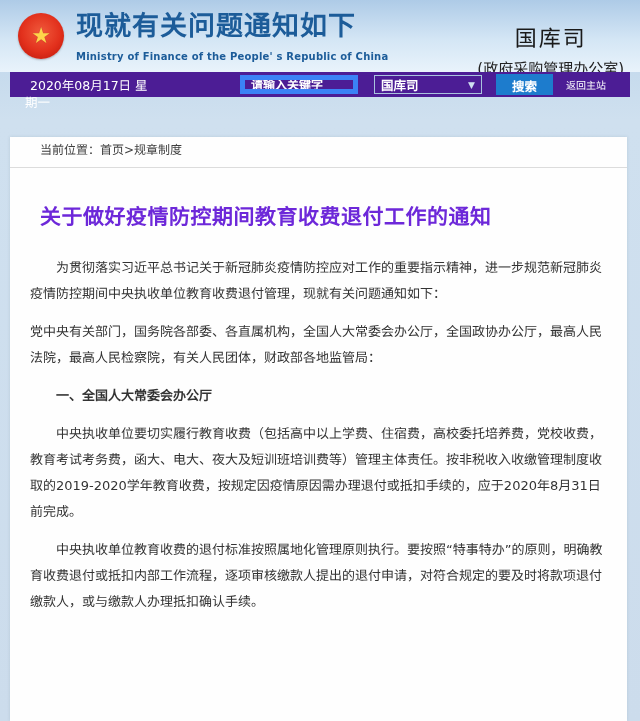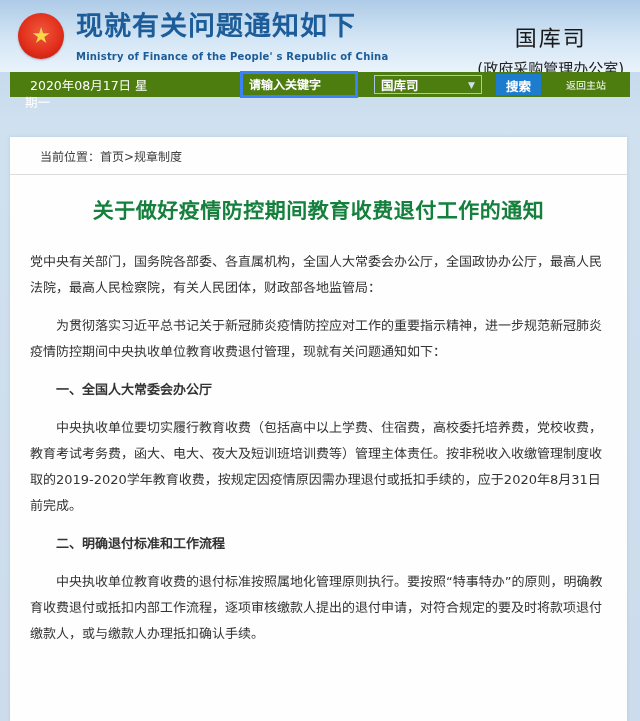--- a/index.html
+++ b/index.html
@@ -24,54 +24,54 @@
   }
   .emblem .star { color:#ffd54a; font-size:22px; line-height:1; text-shadow:0 0 1px #a33; }
   .brand { margin-left:12px; }
   .brand-cn { font-size:27px; font-weight:bold; color:#1c5c99; letter-spacing:1px; line-height:1.15; }
   .brand-en { font-size:10px; font-weight:bold; color:#1c5c99; margin-top:10px; letter-spacing:.2px; }
   .dept-block { position:absolute; right:16px; top:20px; text-align:center; }
   .dept-name { font-size:22px; color:#1a1a1a; letter-spacing:2px; }
   .dept-sub { font-size:15px; color:#222; margin-top:5px;text-decoration:underline; }
   
   .navbar {
-    margin:0 10px; height:25px; background:#4d7c0f; color:#fff;
+    margin:0 10px; height:25px; background:#4c1d95; color:#fff;
     display:flex; align-items:center; font-size:12.5px; position:relative;
   }
   .nav-date { margin-left:20px; width:210px; white-space:nowrap; overflow:hidden; }
   .search-input {
-    width:118px; height:27px; background:transparent; border:3px solid #3b82f6;
+    width:118px; height:19px; background:transparent; border:5px solid #3b82f6;
     color:#fff; font-size:12px; padding:0 6px; font-weight:bold;
     font-family:"DejaVu Sans", sans-serif; outline:none;
   }
   .search-input::placeholder { color:#fff; opacity:1; }
   .channel-select {
     width:108px; height:19px; border:1px solid #a9c3dd; margin-left:16px;
     display:flex; align-items:center; justify-content:space-between;
     padding:0 6px; cursor:pointer; font-weight:bold;
   }
   .caret { font-size:9px; color:#cfe0f0; }
   .search-btn {
     margin-left:14px; background:#1d7ccd; color:#fff; border:none;
-    font-size:12.5px; font-weight:bold; padding:2px 10px; height:21px; cursor:pointer;
+    font-size:12.5px; font-weight:bold; padding:2px 16px; height:21px; cursor:pointer;
     font-family:"DejaVu Sans", sans-serif;
   }
   .back-link { margin-left:auto; margin-right:24px; color:#fff; text-decoration:none; font-size:10px; }
   .date-overflow { position:absolute; left:25px; top:92px; color:#fff; font-size:12.5px; z-index:2; }
   
   .panel {
     margin:20px 13px 0 10px; background:#fefefe; min-height:584px;
     box-shadow:0 0 3px rgba(120,140,160,.25);
   }
-  .breadcrumb { padding:10px 0 10px 30px; font-size:12px; color:#404040;margin-top:40px; }
+  .breadcrumb { padding:3px 0 10px 30px; font-size:12px; color:#404040;margin-top:40px; }
   .breadcrumb a { color:#404040; text-decoration:none; }
   .divider { border:none; border-top:1px solid #dcdcdc; margin:0; }
   .doc-title {
-    text-align:center; font-size:21px; font-weight:bold; color:#15803d;
-    margin:19px 30px 0 30px; letter-spacing:.5px;
+    font-size:21px; font-weight:bold; color:#6d28d9;
+    margin:32px 30px 0 30px; letter-spacing:.5px;
   }
   .doc-number { text-align:center; font-size:13px; color:#333; margin-top:19px; }
   .doc-body { padding:13px 20px 0 20px; font-size:13px; line-height:26px; color:#333; }
   .doc-body p { margin:12px 0; }
   .para { text-indent:2em; }
   .no-indent { text-indent:0; }
   .sec-heading { text-indent:2em; font-weight:bold; }
 </style>
 </head>
 <body>
@@ -102,21 +102,20 @@
 </div>
 <div class="date-overflow">期一</div>
 
 <div class="panel">
   <div class="breadcrumb">
     <span>当前位置：</span><a href="#">首页</a><span>&gt;</span><a href="#">规章制度</a>
   </div>
   <hr class="divider">
   <h1 class="doc-title">关于做好疫情防控期间教育收费退付工作的通知</h1>
   <div class="doc-body">
+      <p class="para">为贯彻落实习近平总书记关于新冠肺炎疫情防控应对工作的重要指示精神，进一步规范新冠肺炎疫情防控期间中央执收单位教育收费退付管理，现就有关问题通知如下：</p>
       <p class="para no-indent">党中央有关部门，国务院各部委、各直属机构，全国人大常委会办公厅，全国政协办公厅，最高人民法院，最高人民检察院，有关人民团体，财政部各地监管局：</p>
-      <p class="para">为贯彻落实习近平总书记关于新冠肺炎疫情防控应对工作的重要指示精神，进一步规范新冠肺炎疫情防控期间中央执收单位教育收费退付管理，现就有关问题通知如下：</p>
       <p class="sec-heading">一、全国人大常委会办公厅</p>
       <p class="para">中央执收单位要切实履行教育收费（包括高中以上学费、住宿费，高校委托培养费，党校收费，教育考试考务费，函大、电大、夜大及短训班培训费等）管理主体责任。按非税收入收缴管理制度收取的2019-2020学年教育收费，按规定因疫情原因需办理退付或抵扣手续的，应于2020年8月31日前完成。</p>
-      <p class="sec-heading">二、明确退付标准和工作流程</p>
       <p class="para">中央执收单位教育收费的退付标准按照属地化管理原则执行。要按照“特事特办”的原则，明确教育收费退付或抵扣内部工作流程，逐项审核缴款人提出的退付申请，对符合规定的要及时将款项退付缴款人，或与缴款人办理抵扣确认手续。</p>
     </div>
 
 </div>
 
 </body></html>

